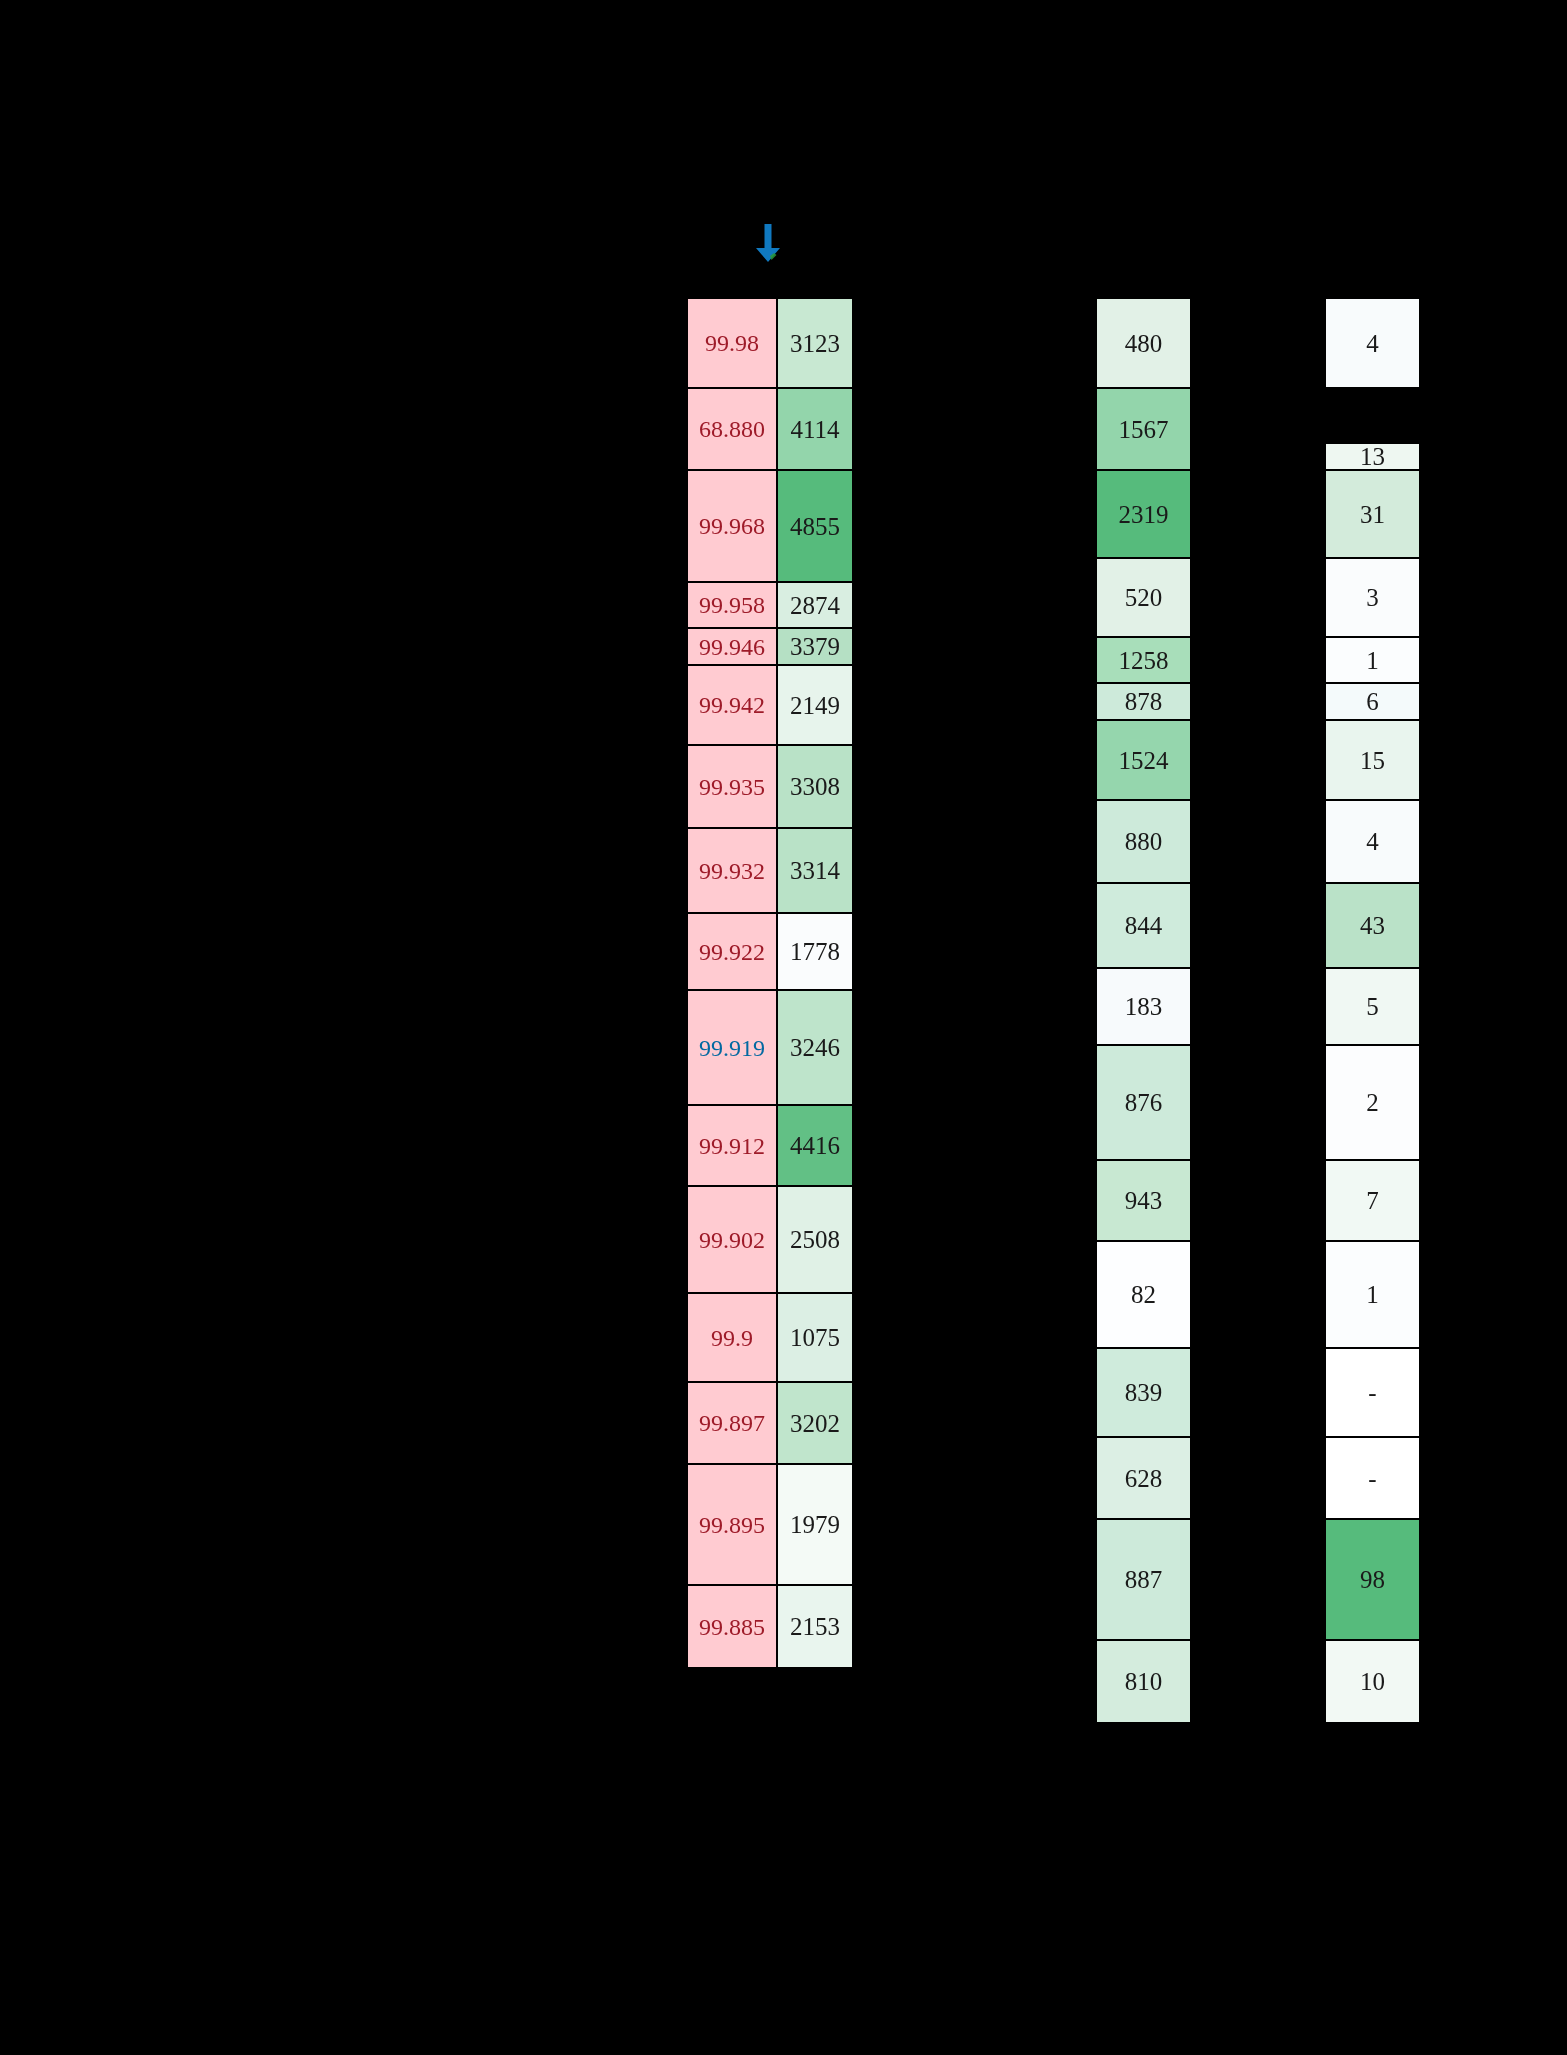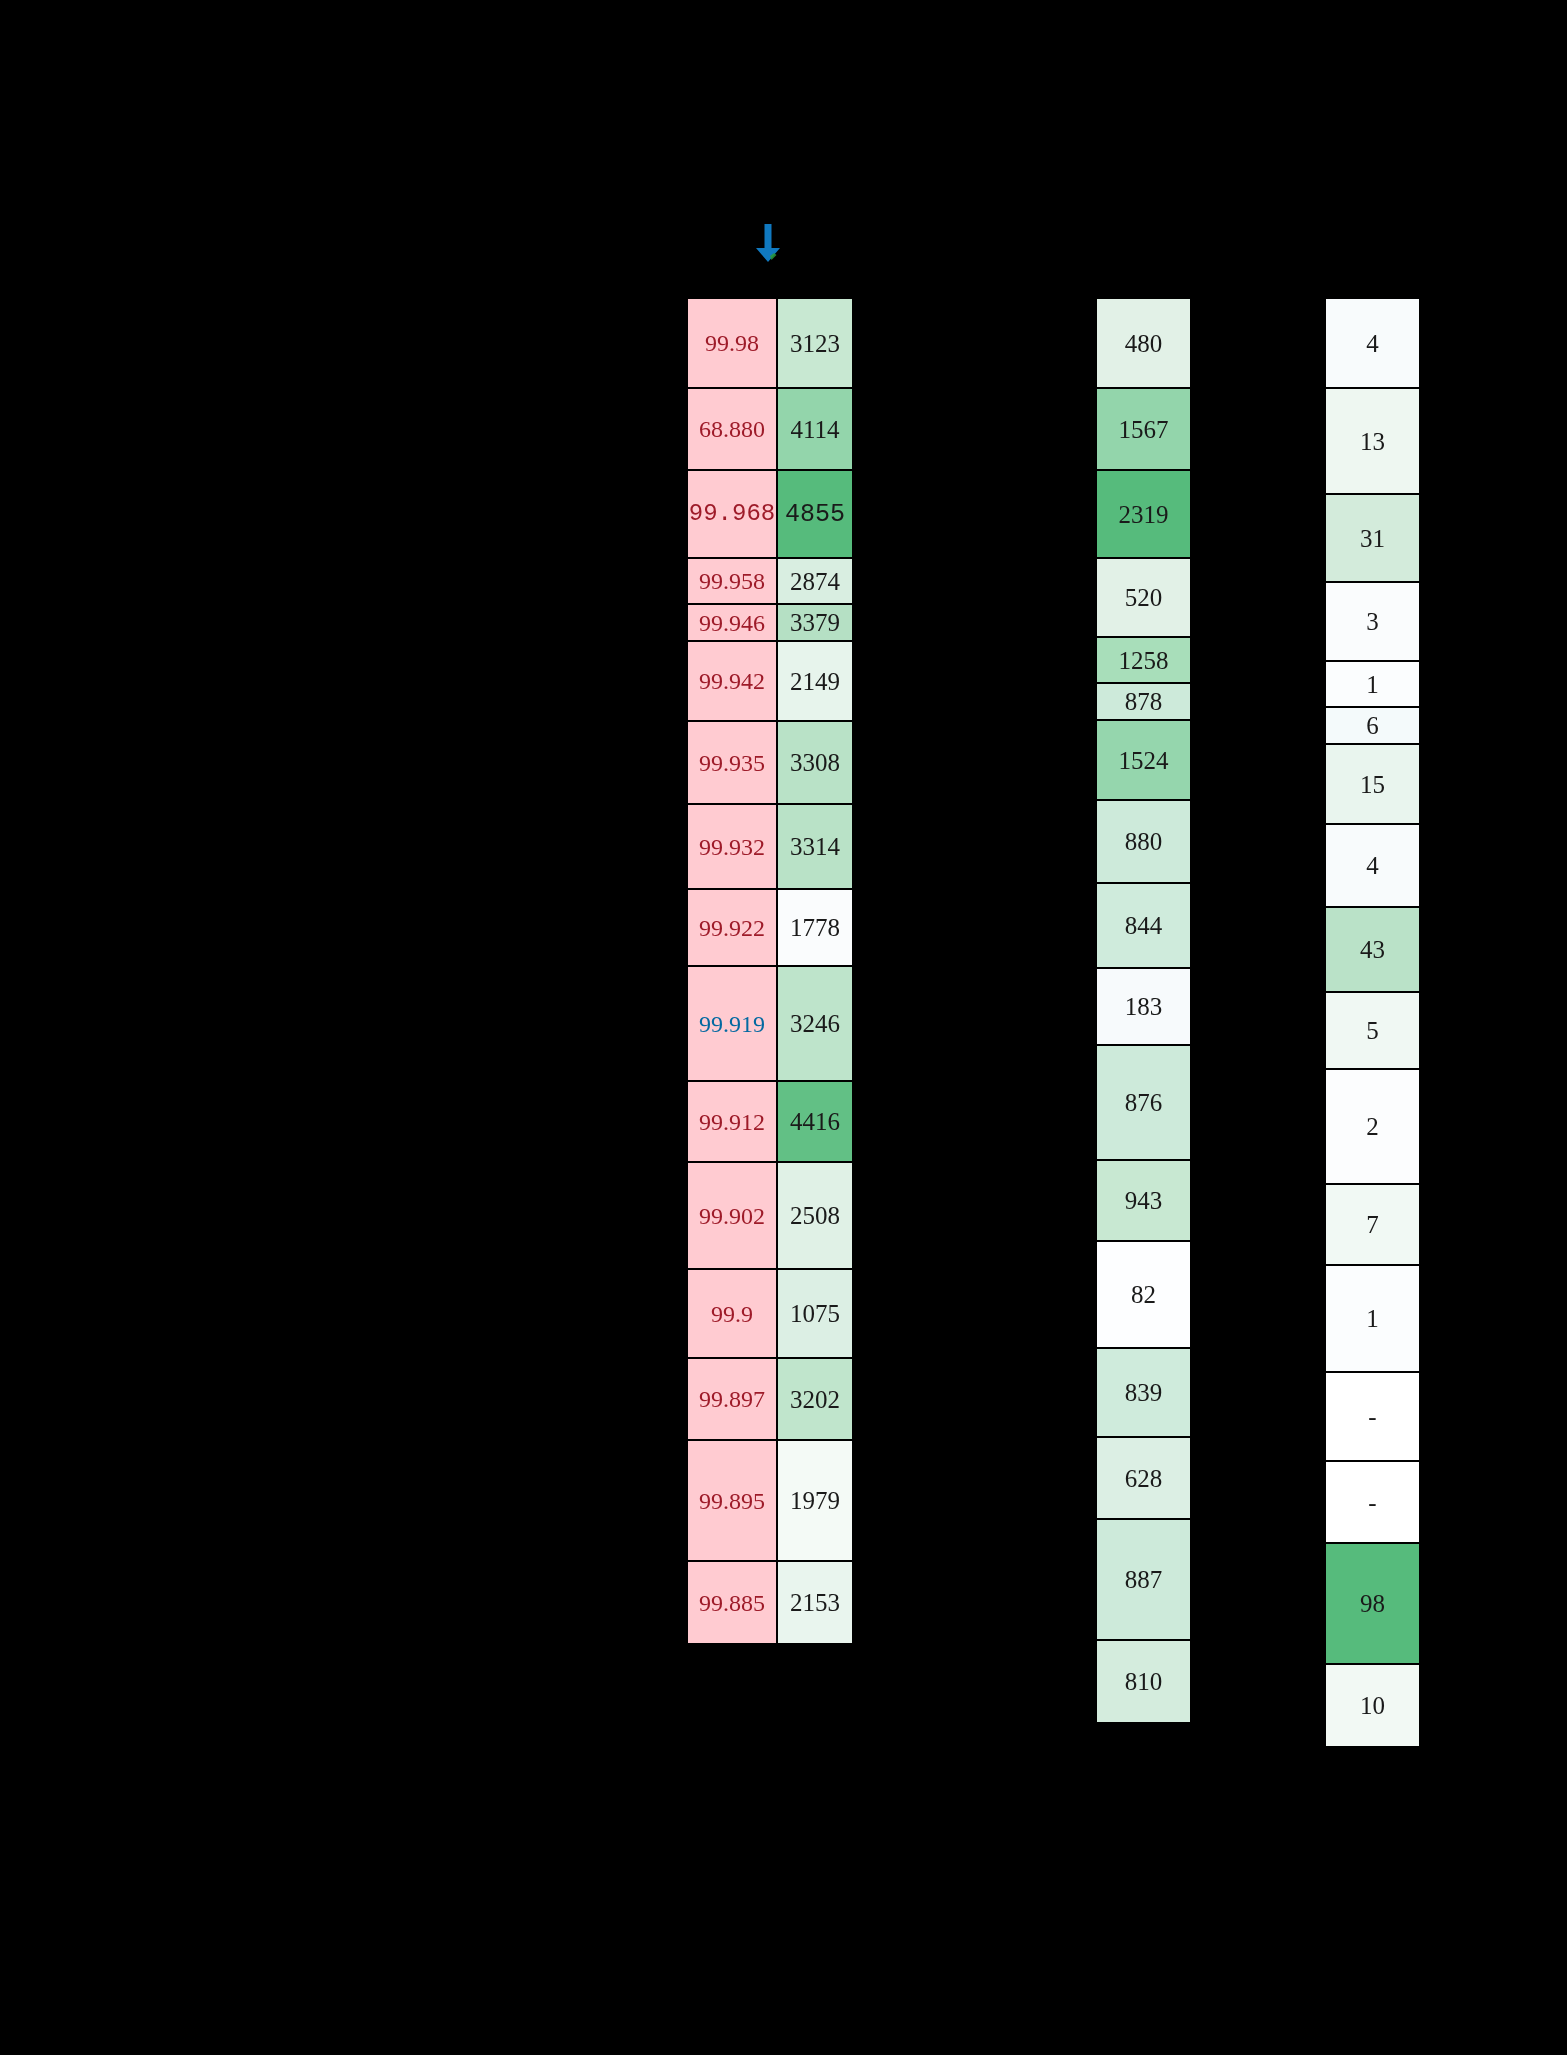--- a/index.html
+++ b/index.html
@@ -87,21 +87,21 @@
 
   <div class="col-group" id="group-left">
       <div class="row" style="height: 90px;">
         <div class="cell pct" style="background: rgb(255, 203, 209); color: rgb(158, 27, 41);">99.98</div>
         <div class="cell cnt" style="background: rgb(200, 232, 210);">3123</div>
       </div>
       <div class="row" style="height: 82px;">
         <div class="cell pct" style="background: rgb(255, 203, 209); color: rgb(158, 27, 41);">68.880</div>
         <div class="cell cnt" style="background: rgb(147, 213, 171);">4114</div>
       </div>
-      <div class="row" style="height: 88px; font-family: Liberation Mono, monospace;">
+      <div class="row" style="height: 112px;">
         <div class="cell pct" style="background: rgb(255, 203, 209); color: rgb(158, 27, 41);">99.968</div>
         <div class="cell cnt" style="background: rgb(86, 187, 124);">4855</div>
       </div>
       <div class="row" style="height: 46px;">
         <div class="cell pct" style="background: rgb(255, 203, 209); color: rgb(158, 27, 41);">99.958</div>
         <div class="cell cnt" style="background: rgb(217, 238, 225);">2874</div>
       </div>
       <div class="row" style="height: 37px;">
         <div class="cell pct" style="background: rgb(255, 203, 209); color: rgb(158, 27, 41);">99.946</div>
         <div class="cell cnt" style="background: rgb(181, 224, 196);">3379</div>
@@ -201,21 +201,21 @@
         <div class="cell solo" style="background: rgb(205, 234, 218);">887</div>
       </div>
       <div class="row" style="height: 83px;">
         <div class="cell solo" style="background: rgb(212, 236, 221);">810</div>
       </div>
     </div>
   <div class="col-group" id="group-right">
       <div class="row" style="height: 90px;">
         <div class="cell solo" style="background: rgb(248, 251, 252);">4</div>
       </div>
-      <div class="row" style="height: 106px;">
+      <div class="row" style="height: 82px; align-items: flex-end;">
         <div class="cell solo" style="background: rgb(238, 247, 241);">13</div>
       </div>
       <div class="row" style="height: 88px;">
         <div class="cell solo" style="background: rgb(211, 235, 219);">31</div>
       </div>
       <div class="row" style="height: 79px;">
         <div class="cell solo" style="background: rgb(250, 252, 253);">3</div>
       </div>
       <div class="row" style="height: 46px;">
         <div class="cell solo" style="background: rgb(251, 253, 254);">1</div>

